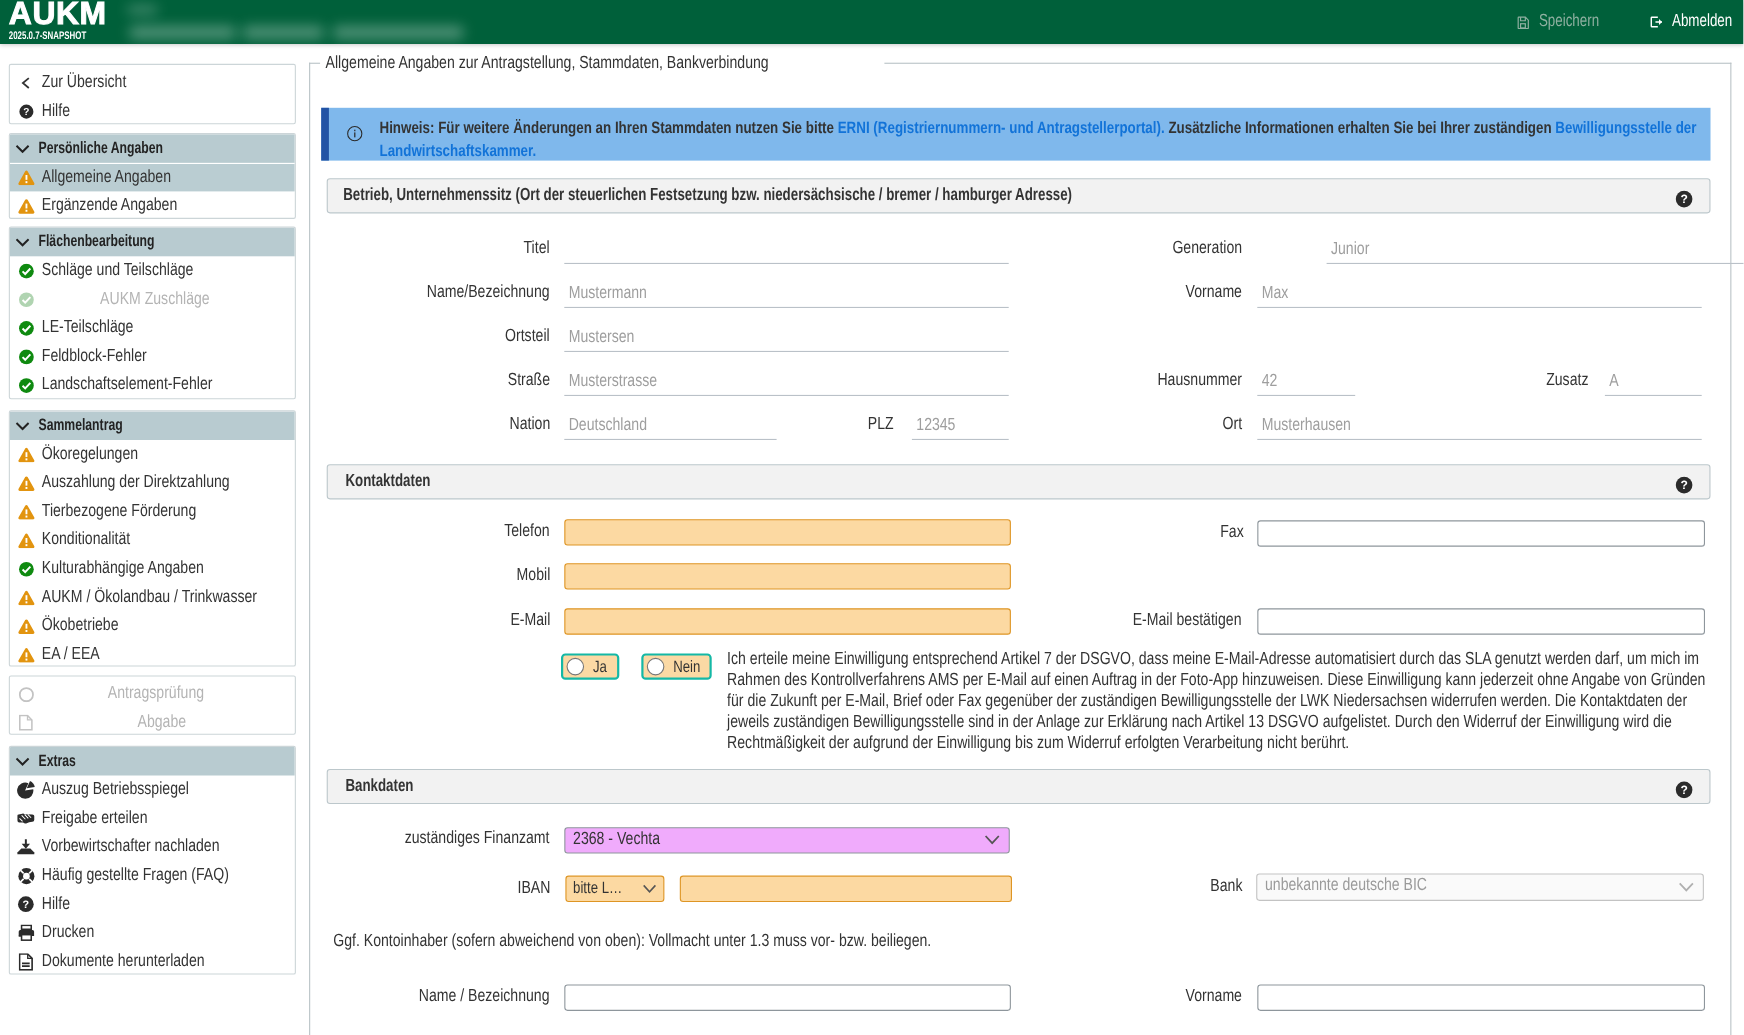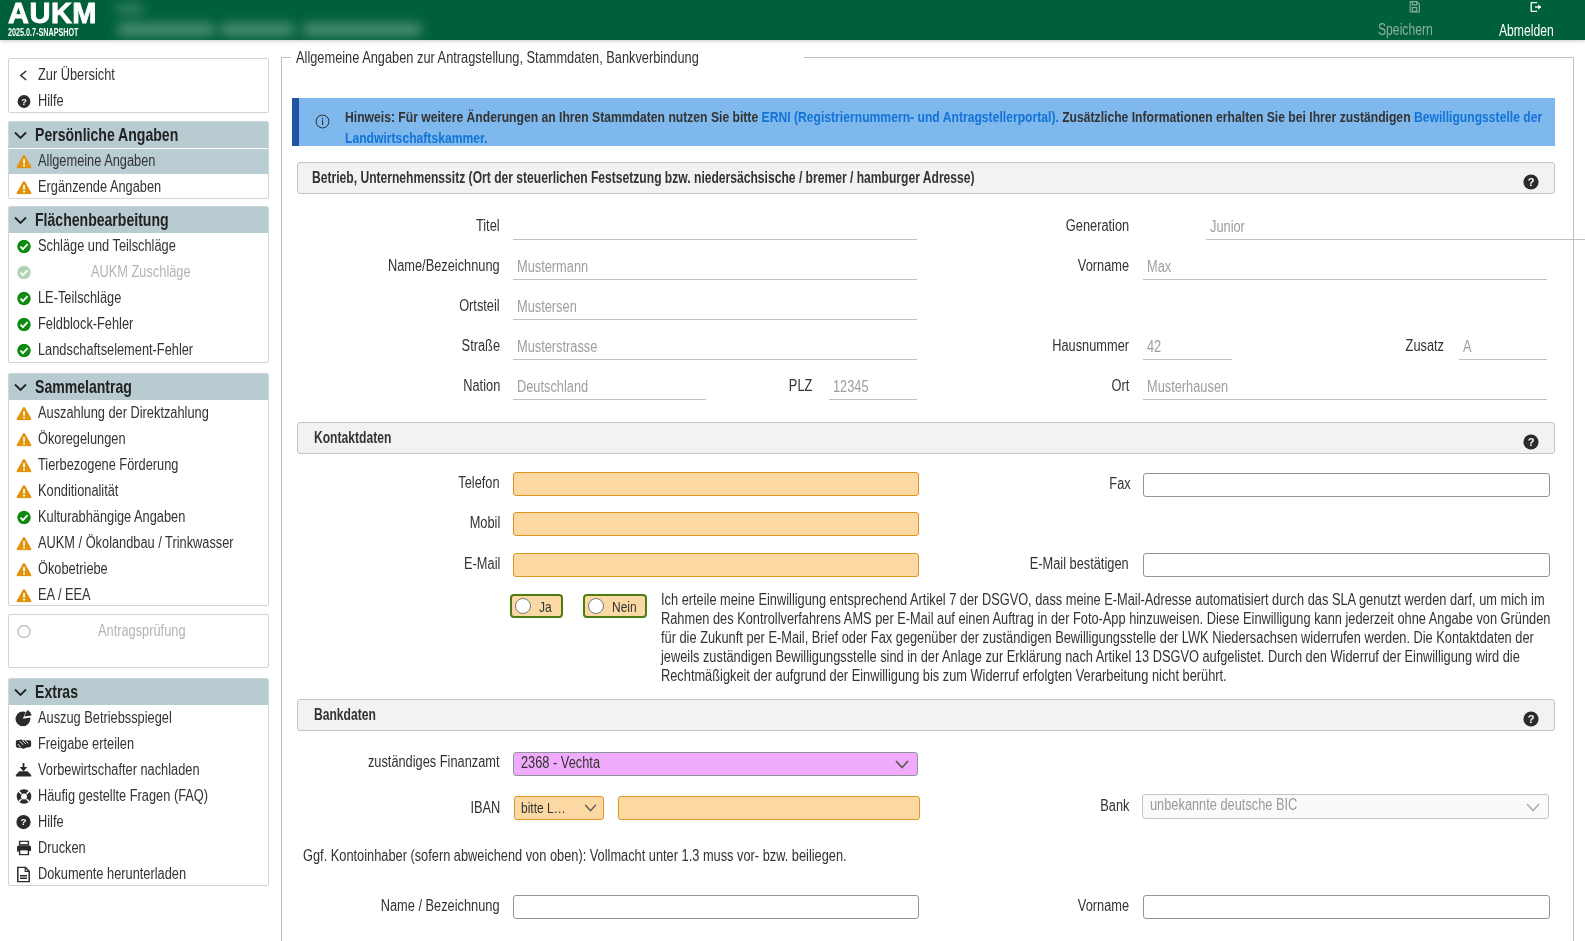--- a/index.html
+++ b/index.html
@@ -9,31 +9,31 @@
 .t  { display:inline-block; transform:scaleX(0.80); transform-origin:0 50%; white-space:nowrap; }
 .tr { display:inline-block; transform:scaleX(0.80); transform-origin:100% 50%; white-space:nowrap; }
 .tb { display:inline-block; transform:scaleX(0.756); transform-origin:0 50%; white-space:nowrap; }
 
 
 #topbar { position:absolute; left:0; top:0; width:1585px; height:40px; background:#00603a; box-shadow:0 1px 4px rgba(0,0,0,0.22); }
 #logo { position:absolute; left:8px; top:2px; color:#fff; }
 #logo .andi { font-size:29px; font-weight:bold; line-height:23px; -webkit-text-stroke:0.9px #fff; letter-spacing:0.5px; }
 #logo .ver { font-size:10px; line-height:11px; font-weight:bold; display:inline-block; transform:scaleX(0.72); transform-origin:0 50%; position:relative; top:-3px; }
 .blurblob { position:absolute; background:rgba(255,255,255,0.34); filter:blur(6px); border-radius:3px; }
-.tbbtn { position:absolute; top:0; height:40px; display:flex; align-items:center; gap:8px; font-size:16px;flex-direction:column; }
+.tbbtn { position:absolute; top:0; height:40px; display:flex; align-items:center; gap:8px; font-size:16px; }
 .tbbtn.save { left:1378px; color:#8fb0a1; }
 .tbbtn.out { left:1499px; color:#ffffff; }
 .tbbtn .t { transform:scaleX(0.76); }
 
 
 .sbox { position:absolute; left:8px; width:261px; background:#fff; border:1px solid #ccd5d8; border-radius:2px; overflow:hidden; }
 .srow { position:relative; height:26px; line-height:26px; font-size:16px; color:#333; padding-left:29px; white-space:nowrap; }
 .srow .sic { position:absolute; left:6px; top:50%; transform:translateY(-50%); width:17px; height:17px; display:flex; align-items:center; justify-content:center; }
 .shdr .sic { left:3px; }
-.shdr { background:#b8cbd0; font-weight:bold; color:#222; font-size:19px; padding-left:26px; }
+.shdr { background:#b8cbd0; font-weight:bold; color:#222; font-size:15px; padding-left:26px; }
 .shdr .t { transform:scaleX(0.74); }
 .ssel { background:#bacdd2; box-shadow:inset 0 1px 0 #fff; }
 .sdis { color:#b4b4b4;text-align:center; }
 
 
 #fs { position:absolute; left:281px; top:57px; width:1293px; height:900px; border:1px solid #b9c2c6; border-bottom:none; }
 #legend { position:absolute; left:291px; top:49px; background:#fff; padding:0 5px; font-size:16px; color:#333; }
 
 
 #hint { position:absolute; left:292px; top:98px; width:1263px; height:48px; background:#7fb8ec; border-left:7px solid #2253a5; }
@@ -48,21 +48,21 @@
 
 .lbl { position:absolute; font-size:16px; color:#333; white-space:nowrap; height:20px; line-height:20px; }
 .uin { position:absolute; border-bottom:1px solid #bac1c8; font-size:16px; color:#9e9e9e; white-space:nowrap; overflow:hidden; height:24px; line-height:22px; padding-left:4px; }
 .obox { position:absolute; background:#fcd9a2; border:1.5px solid #de9524; border-radius:3px;text-decoration:underline; }
 .wbox { position:absolute; background:#fff; border:1px solid #8e969c; border-radius:3px; }
 .sel { position:absolute; background:#f0abfc; border:1px solid #8e969c; border-radius:3px; font-size:16px; color:#333; line-height:20px; padding-left:7px; }
 .sel .chev { position:absolute; right:8px; top:50%; transform:translateY(-50%); }
 .ptxt { position:absolute; font-size:16px; color:#333; line-height:19px; transform:scaleX(0.80); transform-origin:0 0; white-space:nowrap; }
 
 
-.rbtn { position:absolute; width:53px; height:24px; background:#fbd9a4; border:2px solid #4d7c0f; border-radius:4px; }
+.rbtn { position:absolute; width:53px; height:24px; background:#fbd9a4; border:2px solid #14b8a6; border-radius:4px; }
 .rbtn .circ { position:absolute; left:3px; top:50%; transform:translateY(-50%); width:16px; height:16px; background:#fff; border:1px solid #777; border-radius:50%; }
 .rbtn .rl { position:absolute; left:27px; top:2px; font-size:15px; color:#333; }
 </style>
 </head>
 <body>
 <div id="page">
 
   <div id="topbar">
     <div id="logo"><div class="andi">AUKM</div><div class="ver">2025.0.7-SNAPSHOT</div></div>
     <div class="blurblob" style="left:116px;top:5px;width:27px;height:8px;opacity:0.8;"></div>
@@ -164,28 +164,28 @@
           <svg width="13" height="8" viewBox="0 0 13 8">
             <path d="M1 1 L6.5 6.5 L12 1" fill="none" stroke="#222" stroke-width="1.8"></path>
           </svg>
         </span><span class="t">Sammelantrag</span></div>
       <div class="srow "><span class="sic">
           <svg width="16" height="14" viewBox="0 0 16 14">
             <path d="M6.9 1.2 a1.3 1.3 0 0 1 2.2 0 l6 10.6 a1.3 1.3 0 0 1 -1.1 2 H2 a1.3 1.3 0 0 1 -1.1 -2 z" fill="#e2940f"></path>
             <rect x="7.2" y="4.6" width="1.7" height="4.4" fill="#fff"></rect>
             <rect x="7.2" y="10.2" width="1.7" height="1.8" fill="#fff"></rect>
           </svg>
+        </span><span class="t">Ökoregelungen</span></div>
+      <div class="srow "><span class="sic">
+          <svg width="16" height="14" viewBox="0 0 16 14">
+            <path d="M6.9 1.2 a1.3 1.3 0 0 1 2.2 0 l6 10.6 a1.3 1.3 0 0 1 -1.1 2 H2 a1.3 1.3 0 0 1 -1.1 -2 z" fill="#e2940f"></path>
+            <rect x="7.2" y="4.6" width="1.7" height="4.4" fill="#fff"></rect>
+            <rect x="7.2" y="10.2" width="1.7" height="1.8" fill="#fff"></rect>
+          </svg>
         </span><span class="t">Auszahlung der Direktzahlung</span></div>
-      <div class="srow "><span class="sic">
-          <svg width="16" height="14" viewBox="0 0 16 14">
-            <path d="M6.9 1.2 a1.3 1.3 0 0 1 2.2 0 l6 10.6 a1.3 1.3 0 0 1 -1.1 2 H2 a1.3 1.3 0 0 1 -1.1 -2 z" fill="#e2940f"></path>
-            <rect x="7.2" y="4.6" width="1.7" height="4.4" fill="#fff"></rect>
-            <rect x="7.2" y="10.2" width="1.7" height="1.8" fill="#fff"></rect>
-          </svg>
-        </span><span class="t">Ökoregelungen</span></div>
       <div class="srow "><span class="sic">
           <svg width="16" height="14" viewBox="0 0 16 14">
             <path d="M6.9 1.2 a1.3 1.3 0 0 1 2.2 0 l6 10.6 a1.3 1.3 0 0 1 -1.1 2 H2 a1.3 1.3 0 0 1 -1.1 -2 z" fill="#e2940f"></path>
             <rect x="7.2" y="4.6" width="1.7" height="4.4" fill="#fff"></rect>
             <rect x="7.2" y="10.2" width="1.7" height="1.8" fill="#fff"></rect>
           </svg>
         </span><span class="t">Tierbezogene Förderung</span></div>
       <div class="srow "><span class="sic">
           <svg width="16" height="14" viewBox="0 0 16 14">
             <path d="M6.9 1.2 a1.3 1.3 0 0 1 2.2 0 l6 10.6 a1.3 1.3 0 0 1 -1.1 2 H2 a1.3 1.3 0 0 1 -1.1 -2 z" fill="#e2940f"></path>
@@ -220,20 +220,26 @@
             <rect x="7.2" y="10.2" width="1.7" height="1.8" fill="#fff"></rect>
           </svg>
         </span><span class="t">EA / EEA</span></div>
     </div>
   <div class="sbox" style="top:614px;height:54px;padding-top:3px;" id="sb5">
       <div class="srow sdis"><span class="sic">
           <svg width="14" height="14" viewBox="0 0 14 14">
             <circle cx="7" cy="7" r="6" fill="none" stroke="#c3c3c3" stroke-width="1.6"></circle>
           </svg>
         </span><span class="t">Antragsprüfung</span></div>
+      <div class="srow sdis"><span class="sic">
+          <svg width="13" height="15" viewBox="0 0 13 15">
+            <path d="M1 1 h7 l4 4 v9 h-11 z" fill="none" stroke="#c3c3c3" stroke-width="1.4"></path>
+            <path d="M8 1 v4 h4" fill="none" stroke="#c3c3c3" stroke-width="1.2"></path>
+          </svg>
+        </span><span class="t">Abgabe</span></div>
     </div>
   <div class="sbox" style="top:678px;height:208px;" id="sb6">
       <div class="srow shdr"><span class="sic">
           <svg width="13" height="8" viewBox="0 0 13 8">
             <path d="M1 1 L6.5 6.5 L12 1" fill="none" stroke="#222" stroke-width="1.8"></path>
           </svg>
         </span><span class="t">Extras</span></div>
       <div class="srow "><span class="sic">
           <svg width="17" height="17" viewBox="0 0 17 17">
             <path d="M7.8 9.2 L15.2 7.9 A7.4 7.4 0 1 1 10.8 2.5 z" fill="#2b2b2b"></path>

